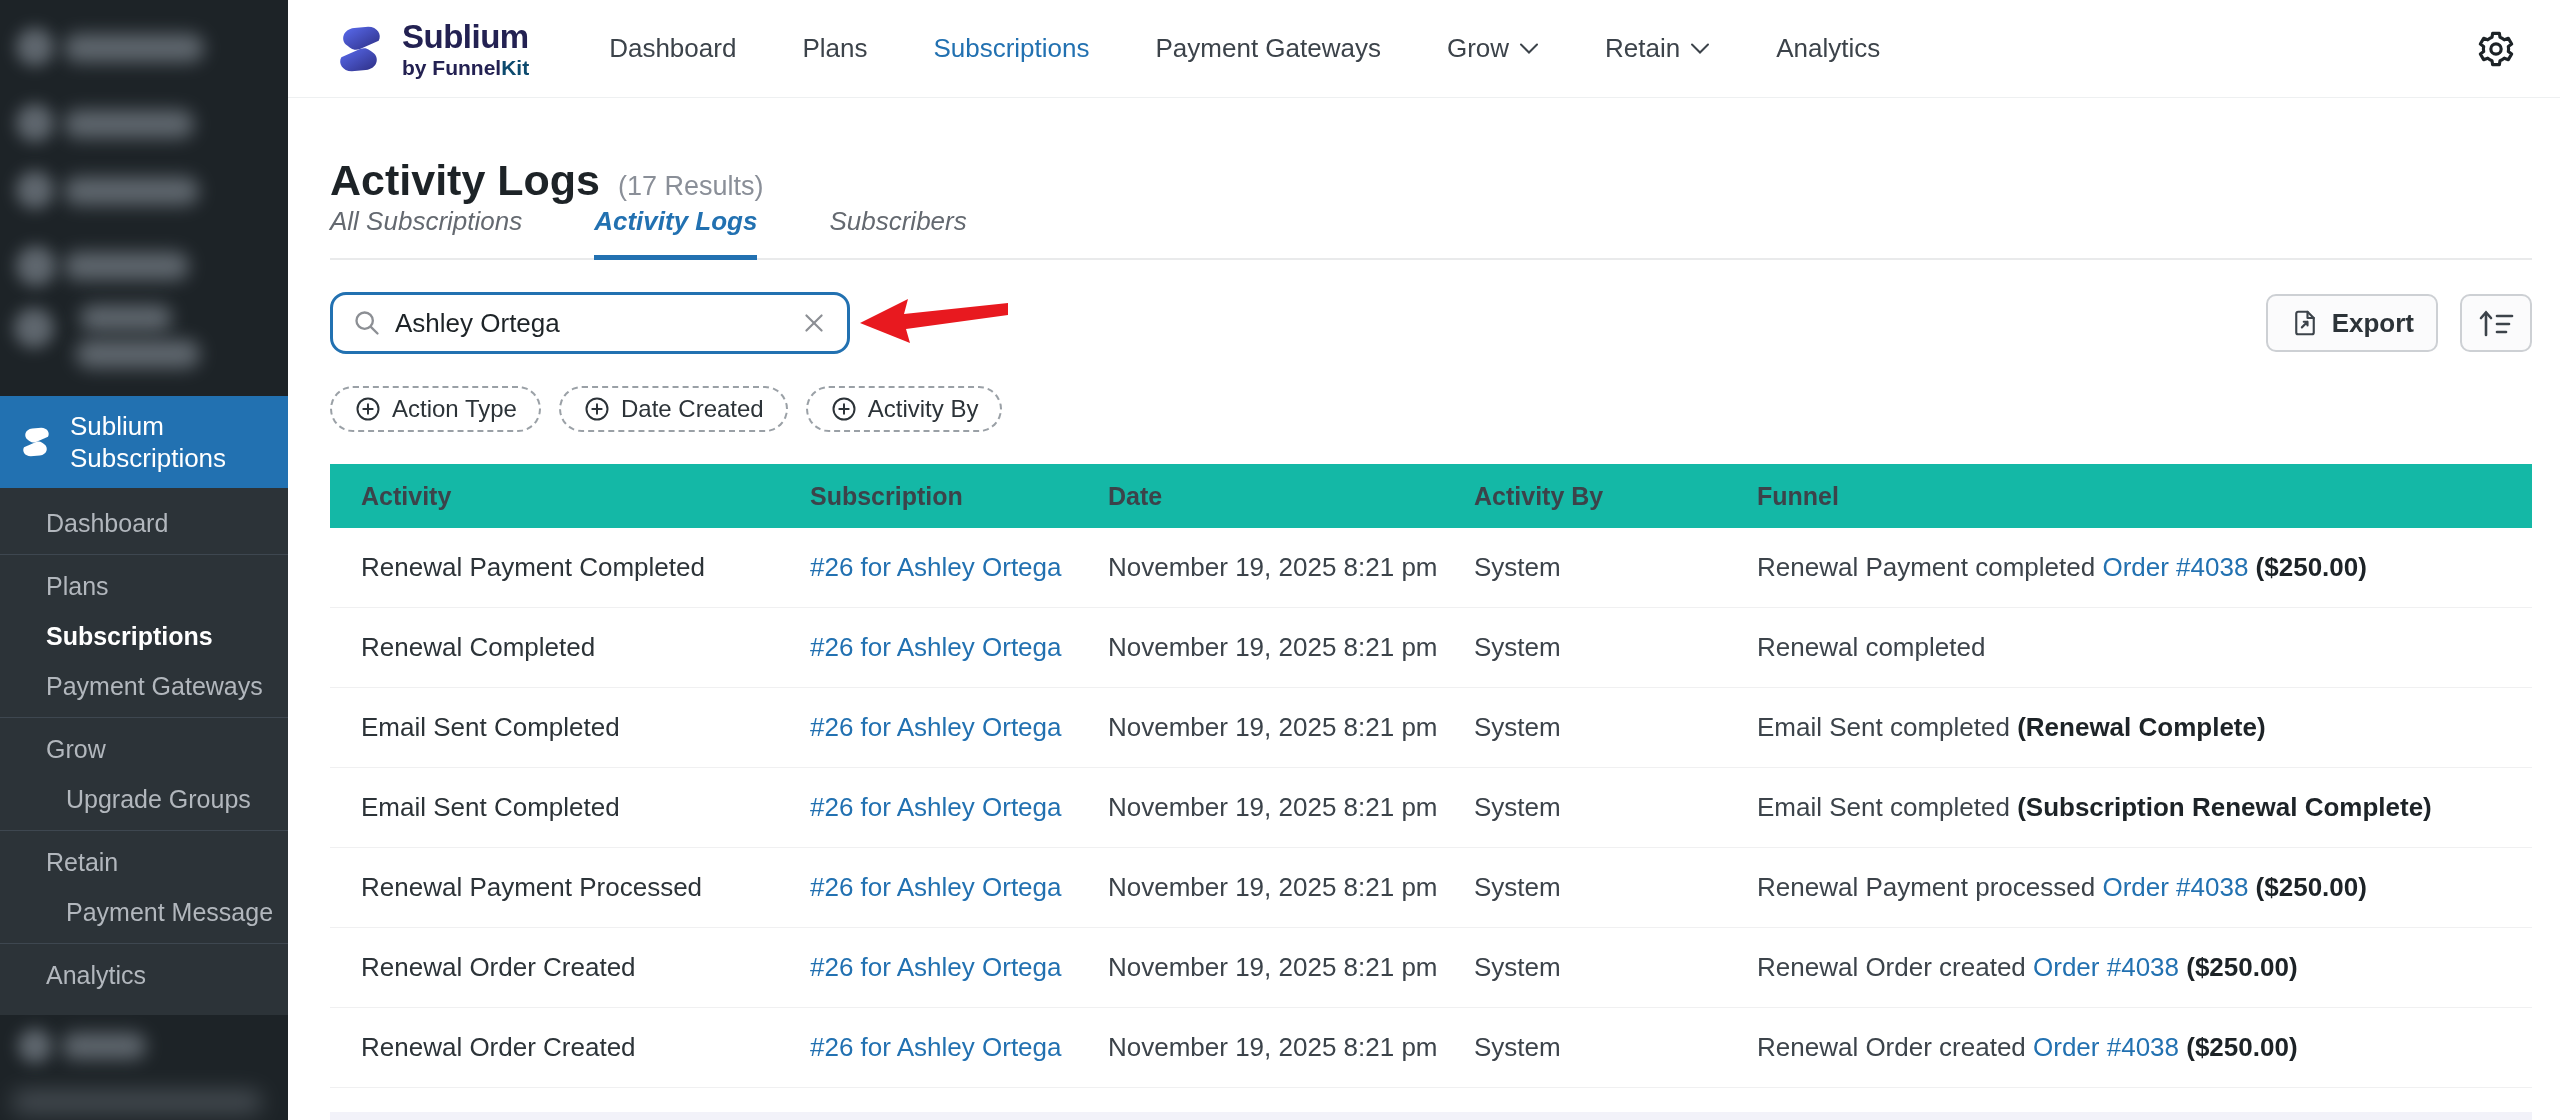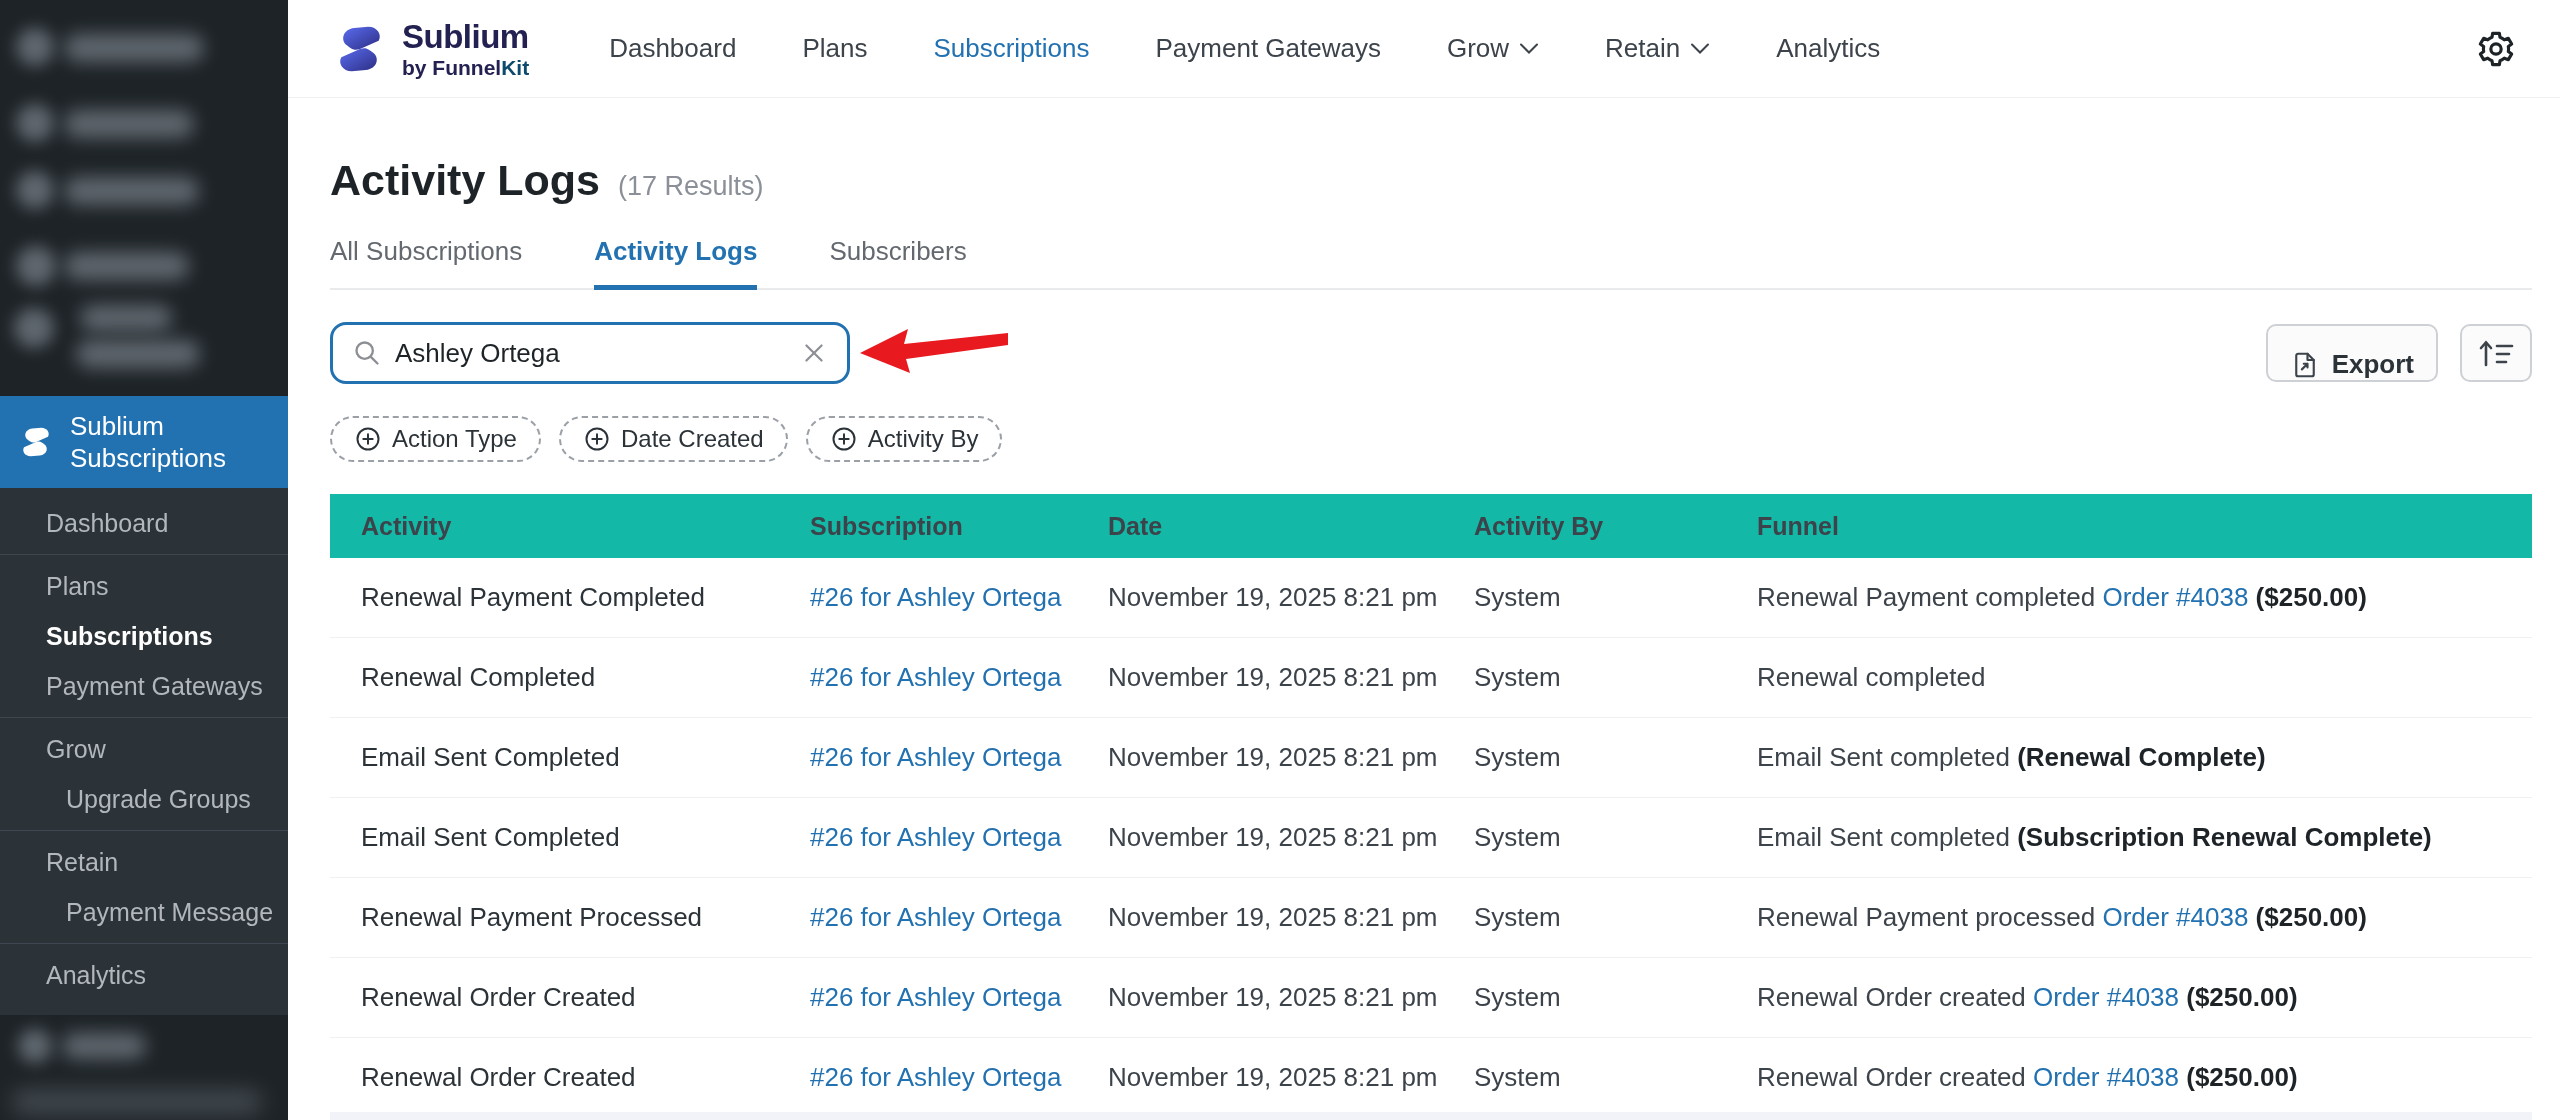--- a/index.html
+++ b/index.html
@@ -37,35 +37,35 @@
   .tni.active { color:#2271b1; }
   .gear { margin-left:auto; cursor:pointer; display:flex; align-items:center; }
 
   
   .content { position:absolute; left:288px; top:98px; width:2272px; height:1022px;
     padding:0 28px 0 42px; }
   .title-row { margin-top:56px; display:flex; align-items:baseline; gap:18px; }
   .page-title { font-size:43px; line-height:52px; font-weight:700; color:#1d2327; margin:0; }
   .results-count { font-size:27px; color:#8a8f98; }
 
-  .tabs { margin-top:30px; display:flex; gap:72px; border-bottom:2px solid #e9eaeb; }
+  .tabs { display:flex; gap:72px; border-bottom:2px solid #e9eaeb;font-style:italic; }
   .tab { font-size:26px; color:#646970; font-weight:500; padding-bottom:18px; cursor:pointer; }
   .tab.active { color:#2271b1; font-weight:700; border-bottom:5px solid #2271b1; margin-bottom:-2px; }
 
   .search-row { margin-top:32px; display:flex; align-items:center; }
   .search-box { width:520px; height:62px; border:3px solid #2271b1; border-radius:16px;
     display:flex; align-items:center; padding:0 20px; gap:14px; background:#fff; }
   .search-box input { flex:1; border:none; outline:none; font-size:26px; color:#1d2327;
     font-family:"Liberation Sans", sans-serif; background:transparent; padding:0; min-width:0; }
   .clear-x { cursor:pointer; display:flex; align-items:center; }
   .red-arrow { margin-left:8px; }
   .right-actions { margin-left:auto; display:flex; align-items:center; gap:22px; }
   .btn { height:58px; border:2px solid #cdd0d4; border-radius:10px; background:#fbfbfc;
     display:flex; align-items:center; justify-content:center; cursor:pointer; }
-  .export-btn { padding:0 22px; gap:12px; font-size:26px; font-weight:600; color:#2c3338;align-items:flex-end; }
+  .export-btn { padding:0 22px; gap:12px; font-size:26px; font-weight:600; color:#2c3338; }
   .sort-btn { width:72px; }
 
   .chips { margin-top:32px; display:flex; gap:18px; }
   .chip { height:46px; padding:0 22px; border:2px dashed #9aa0a6; border-radius:26px;
     display:flex; align-items:center; gap:10px; font-size:24px; font-weight:500; color:#2c3338;
     background:#fff; cursor:pointer; }
 
   .table { margin-top:32px; }
   .thead, .trow { display:grid; grid-template-columns:449px 298px 366px 283px 1fr;
     align-items:center; padding:0 31px; }

